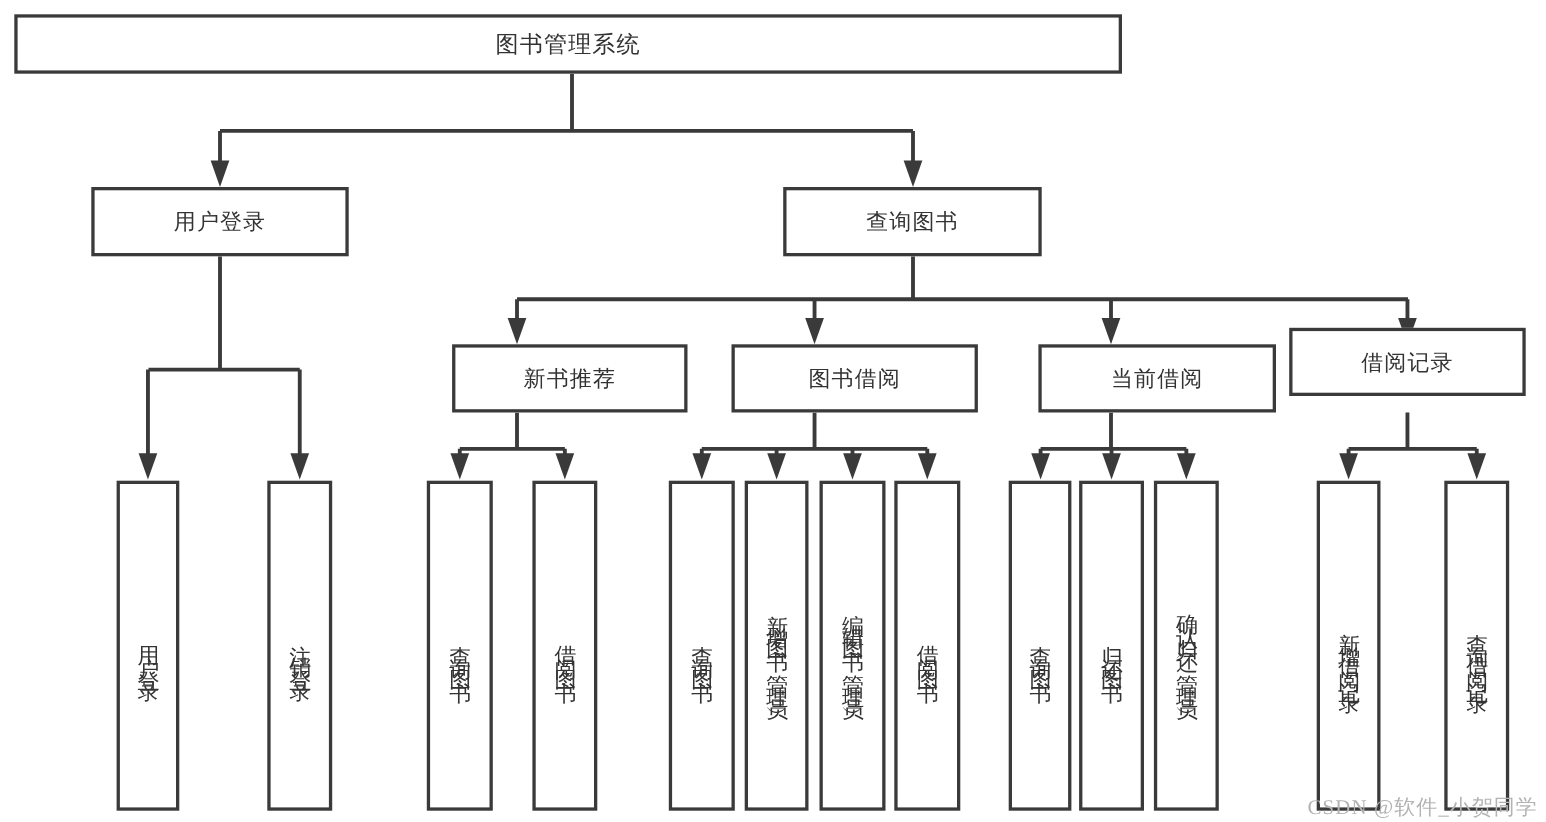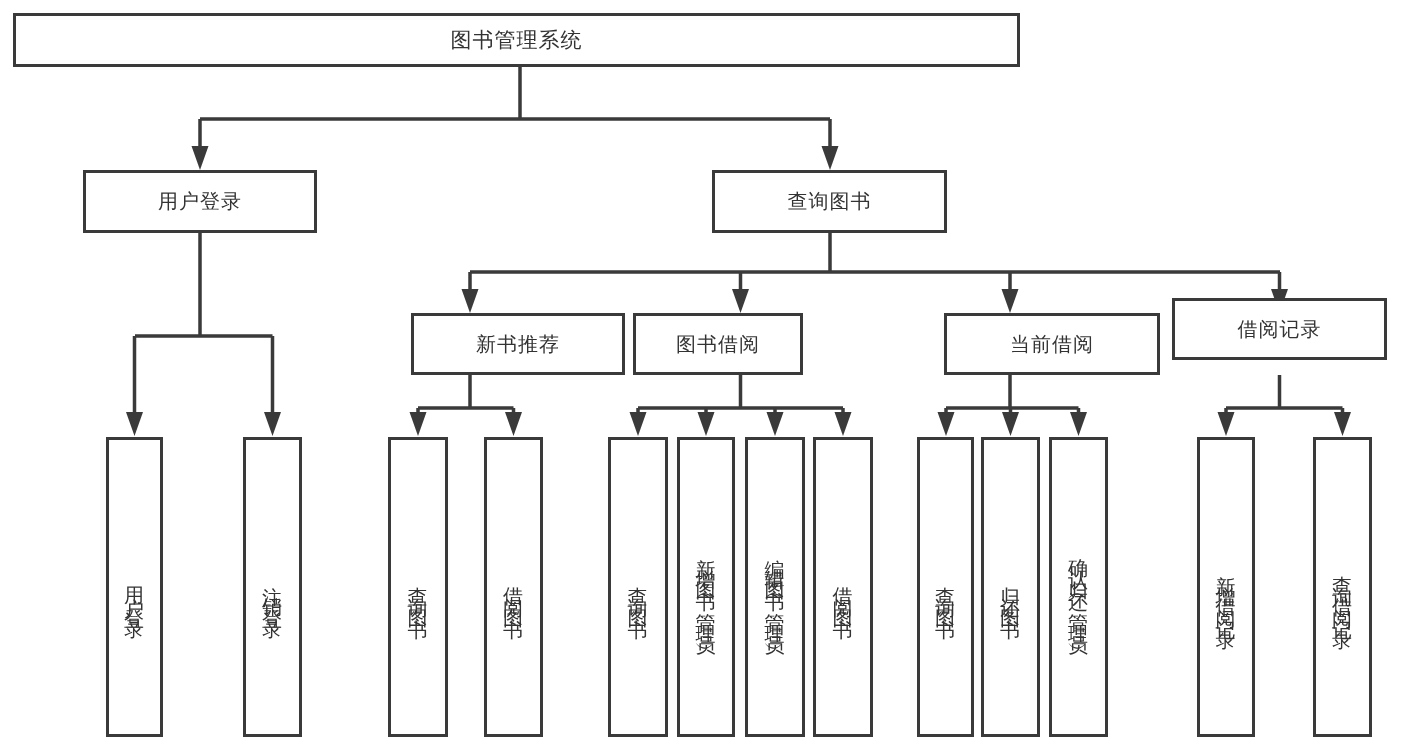--- a/index.html
+++ b/index.html
@@ -109,21 +109,21 @@
       <polygon points="1334,412 1351,412 1342.5,436"></polygon>
     </g>
   </svg>
 
   <div class="node root" style="left:13px; top:13px; width:1007px; height:54px;">图书管理系统</div>
 
   <div class="node" style="left:83px; top:170px; width:234px; height:63px;">用户登录</div>
   <div class="node" style="left:712px; top:170px; width:235px; height:63px;">查询图书</div>
 
   <div class="node" style="left:363px; top:313px; width:214px; height:62px;margin-left:48px;">新书推荐</div>
-  <div class="node" style="left:633px; top:313px; width:170px; height:62px;">图书借阅</div>
+  <div class="node" style="left:665px; top:313px; width:224px; height:62px;">图书借阅</div>
   <div class="node" style="left:944px; top:313px; width:216px; height:62px;">当前借阅</div>
   <div class="node" style="left:1172px; top:298px; width:215px; height:62px;">借阅记录</div>
 
   <div class="vnode" style="left:106px; width:57px;">
     <span class="vtext">用户登录</span>
   </div>
   <div class="vnode" style="left:243px; width:59px;">
     <span class="vtext">注销登录</span>
   </div>
 
@@ -157,14 +157,15 @@
     <span class="vtext">确认归还（管理员）</span>
   </div>
 
   <div class="vnode" style="left:1197px; width:58px;">
     <span class="vtext">新增借阅记录</span>
   </div>
   <div class="vnode" style="left:1313px; width:59px;">
     <span class="vtext">查询借阅记录</span>
   </div>
 
+  <div class="watermark">CSDN @软件_小贺同学</div>
 
 </div>
 
 </body></html>

